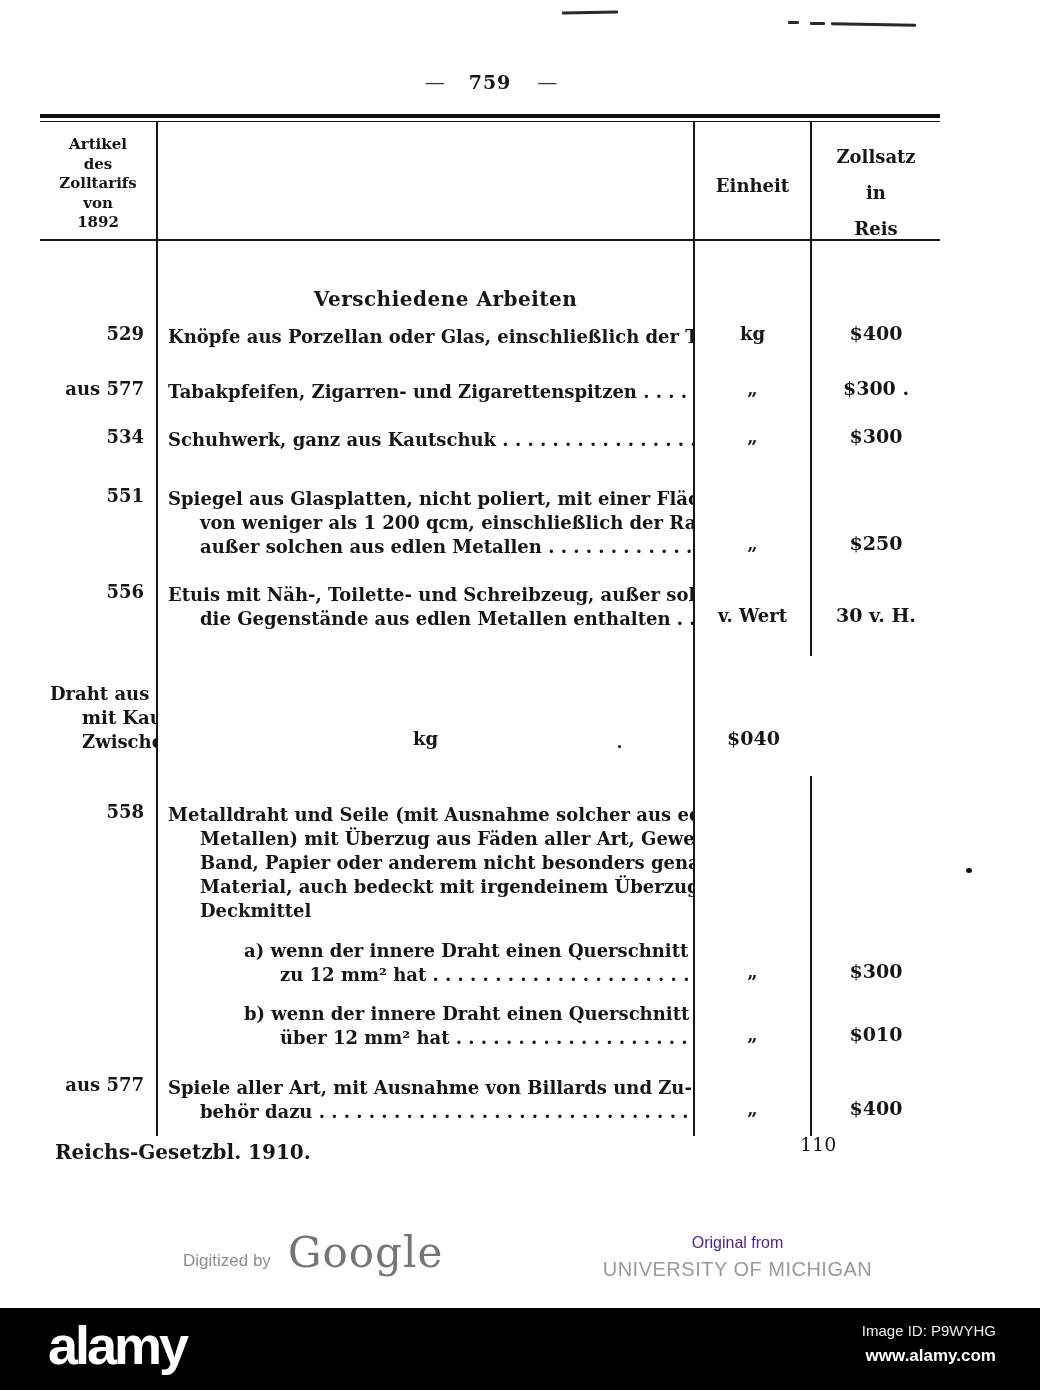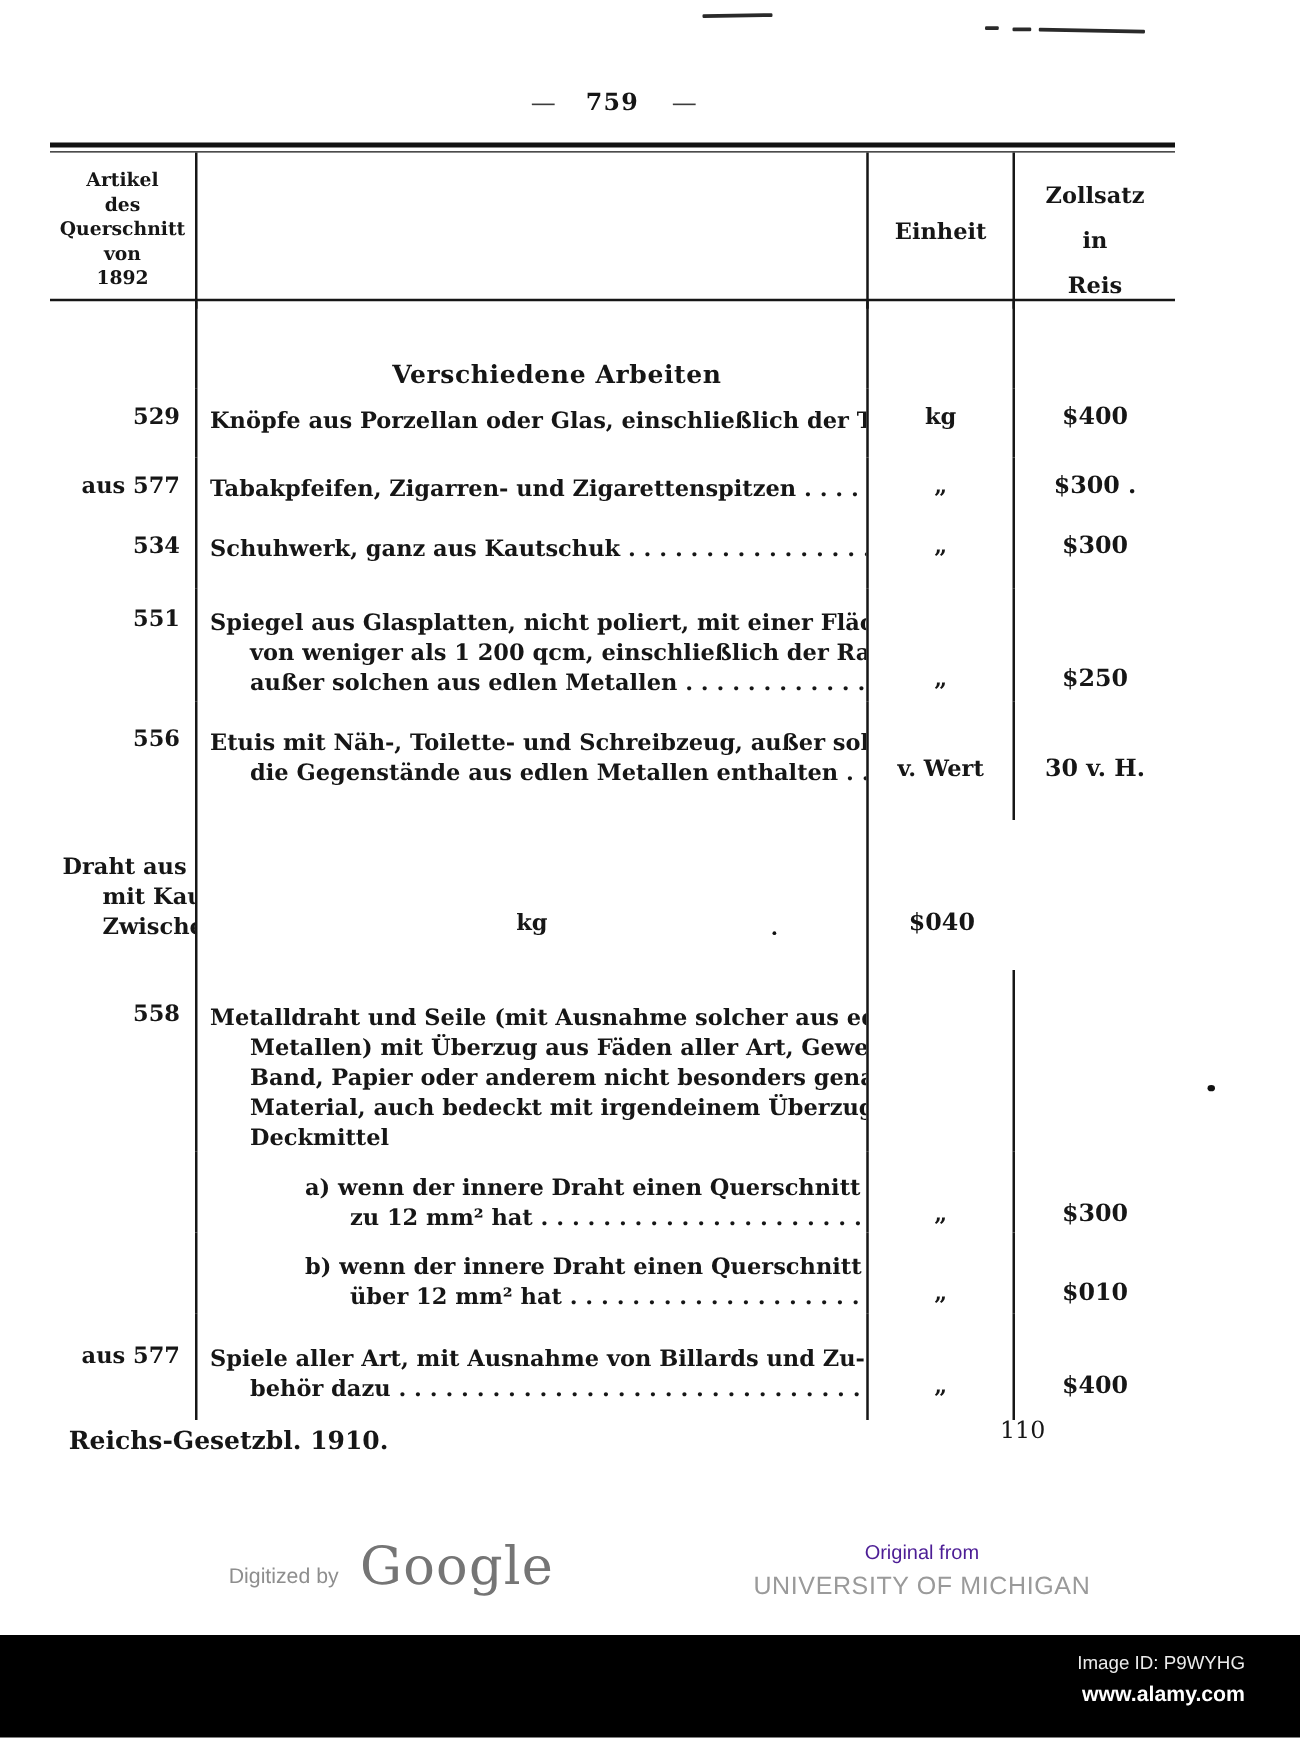--- a/index.html
+++ b/index.html
@@ -77,21 +77,21 @@
   <span class="num">759</span>
   <span class="dash">—</span>
 </div>
 
 <div class="tariff-table">
   <div class="double-rule"></div>
   <div class="tgrid-row thead">
     <div class="cell vline h-art" id="hdr-art">
         <div>Artikel</div>
         <div>des</div>
-        <div>Querschnitt</div>
+        <div>Zolltarifs</div>
         <div>von</div>
         <div>1892</div>
       </div>
     <div class="cell vline"></div>
     <div class="cell vline h-einheit">Einheit</div>
     <div class="cell h-zoll" id="hdr-zoll">
         <div>Zollsatz</div>
         <div>in</div>
         <div>Reis</div>
       </div>
@@ -201,15 +201,16 @@
 
 <div class="imprint">Reichs-Gesetzbl. 1910.</div>
 <div class="signature-mark">110</div>
 
 <div class="digitized">Digitized by</div>
 <div class="google-logo">Google</div>
 <div class="original-from">Original from</div>
 <div class="institution">UNIVERSITY OF MICHIGAN</div>
 
 <div class="alamy-bar">
+  <span class="alamy-logo">alamy</span>
   <span class="alamy-id">Image ID: P9WYHG</span>
   <span class="alamy-url">www.alamy.com</span>
 </div>
 
 </body></html>

